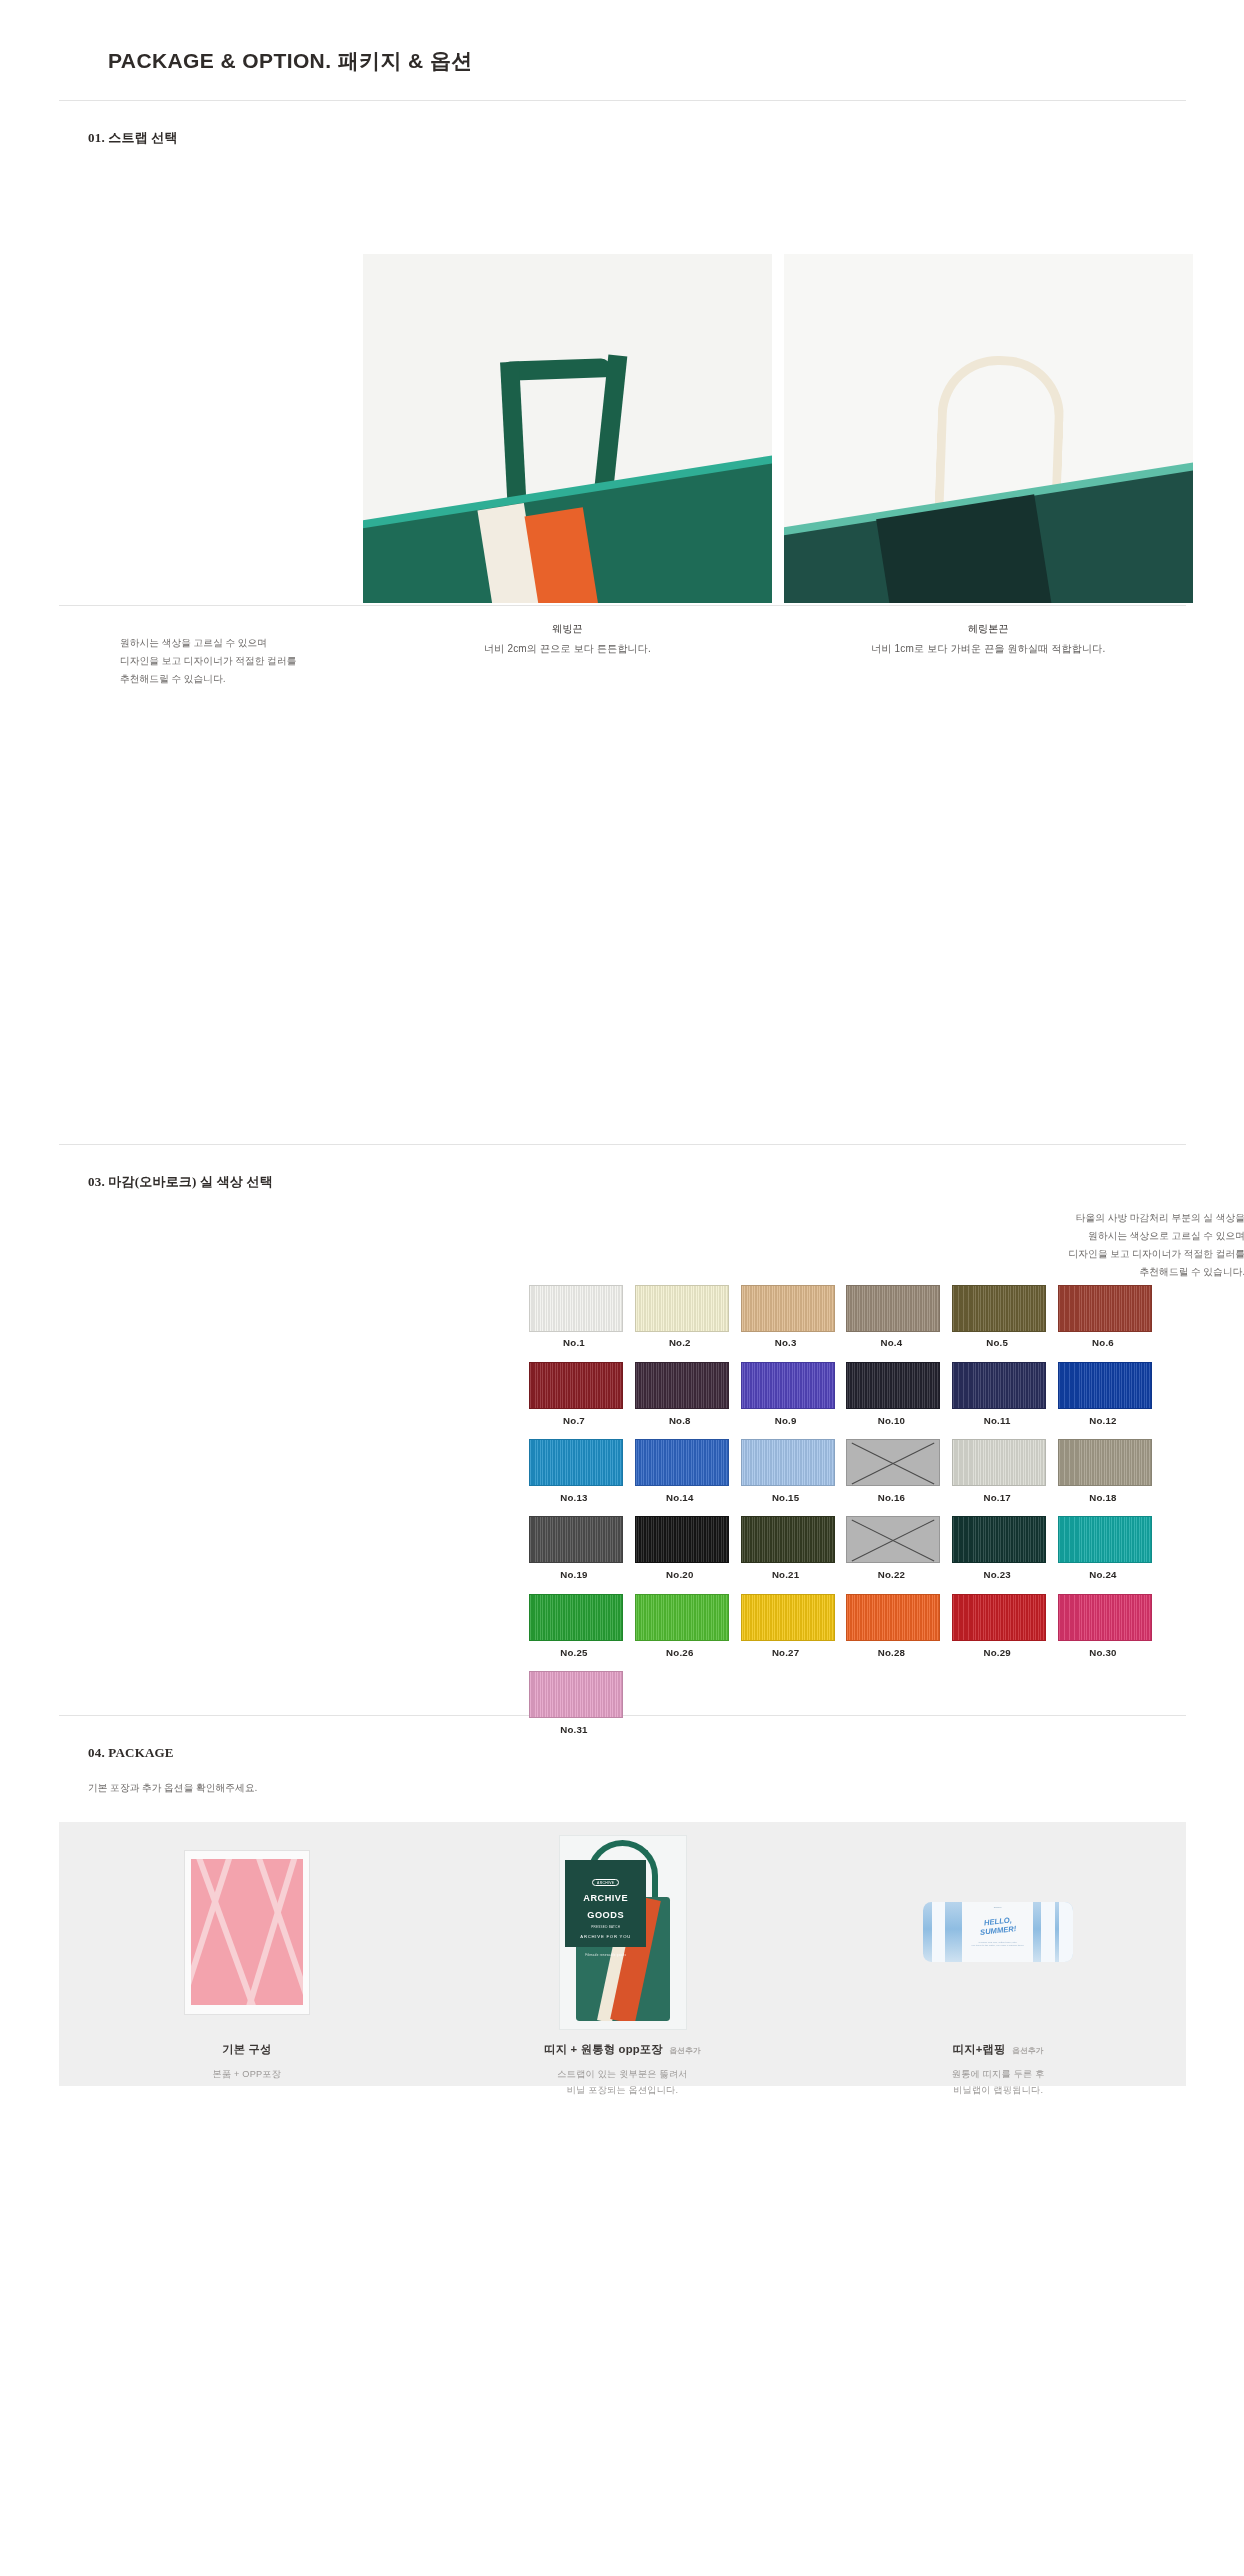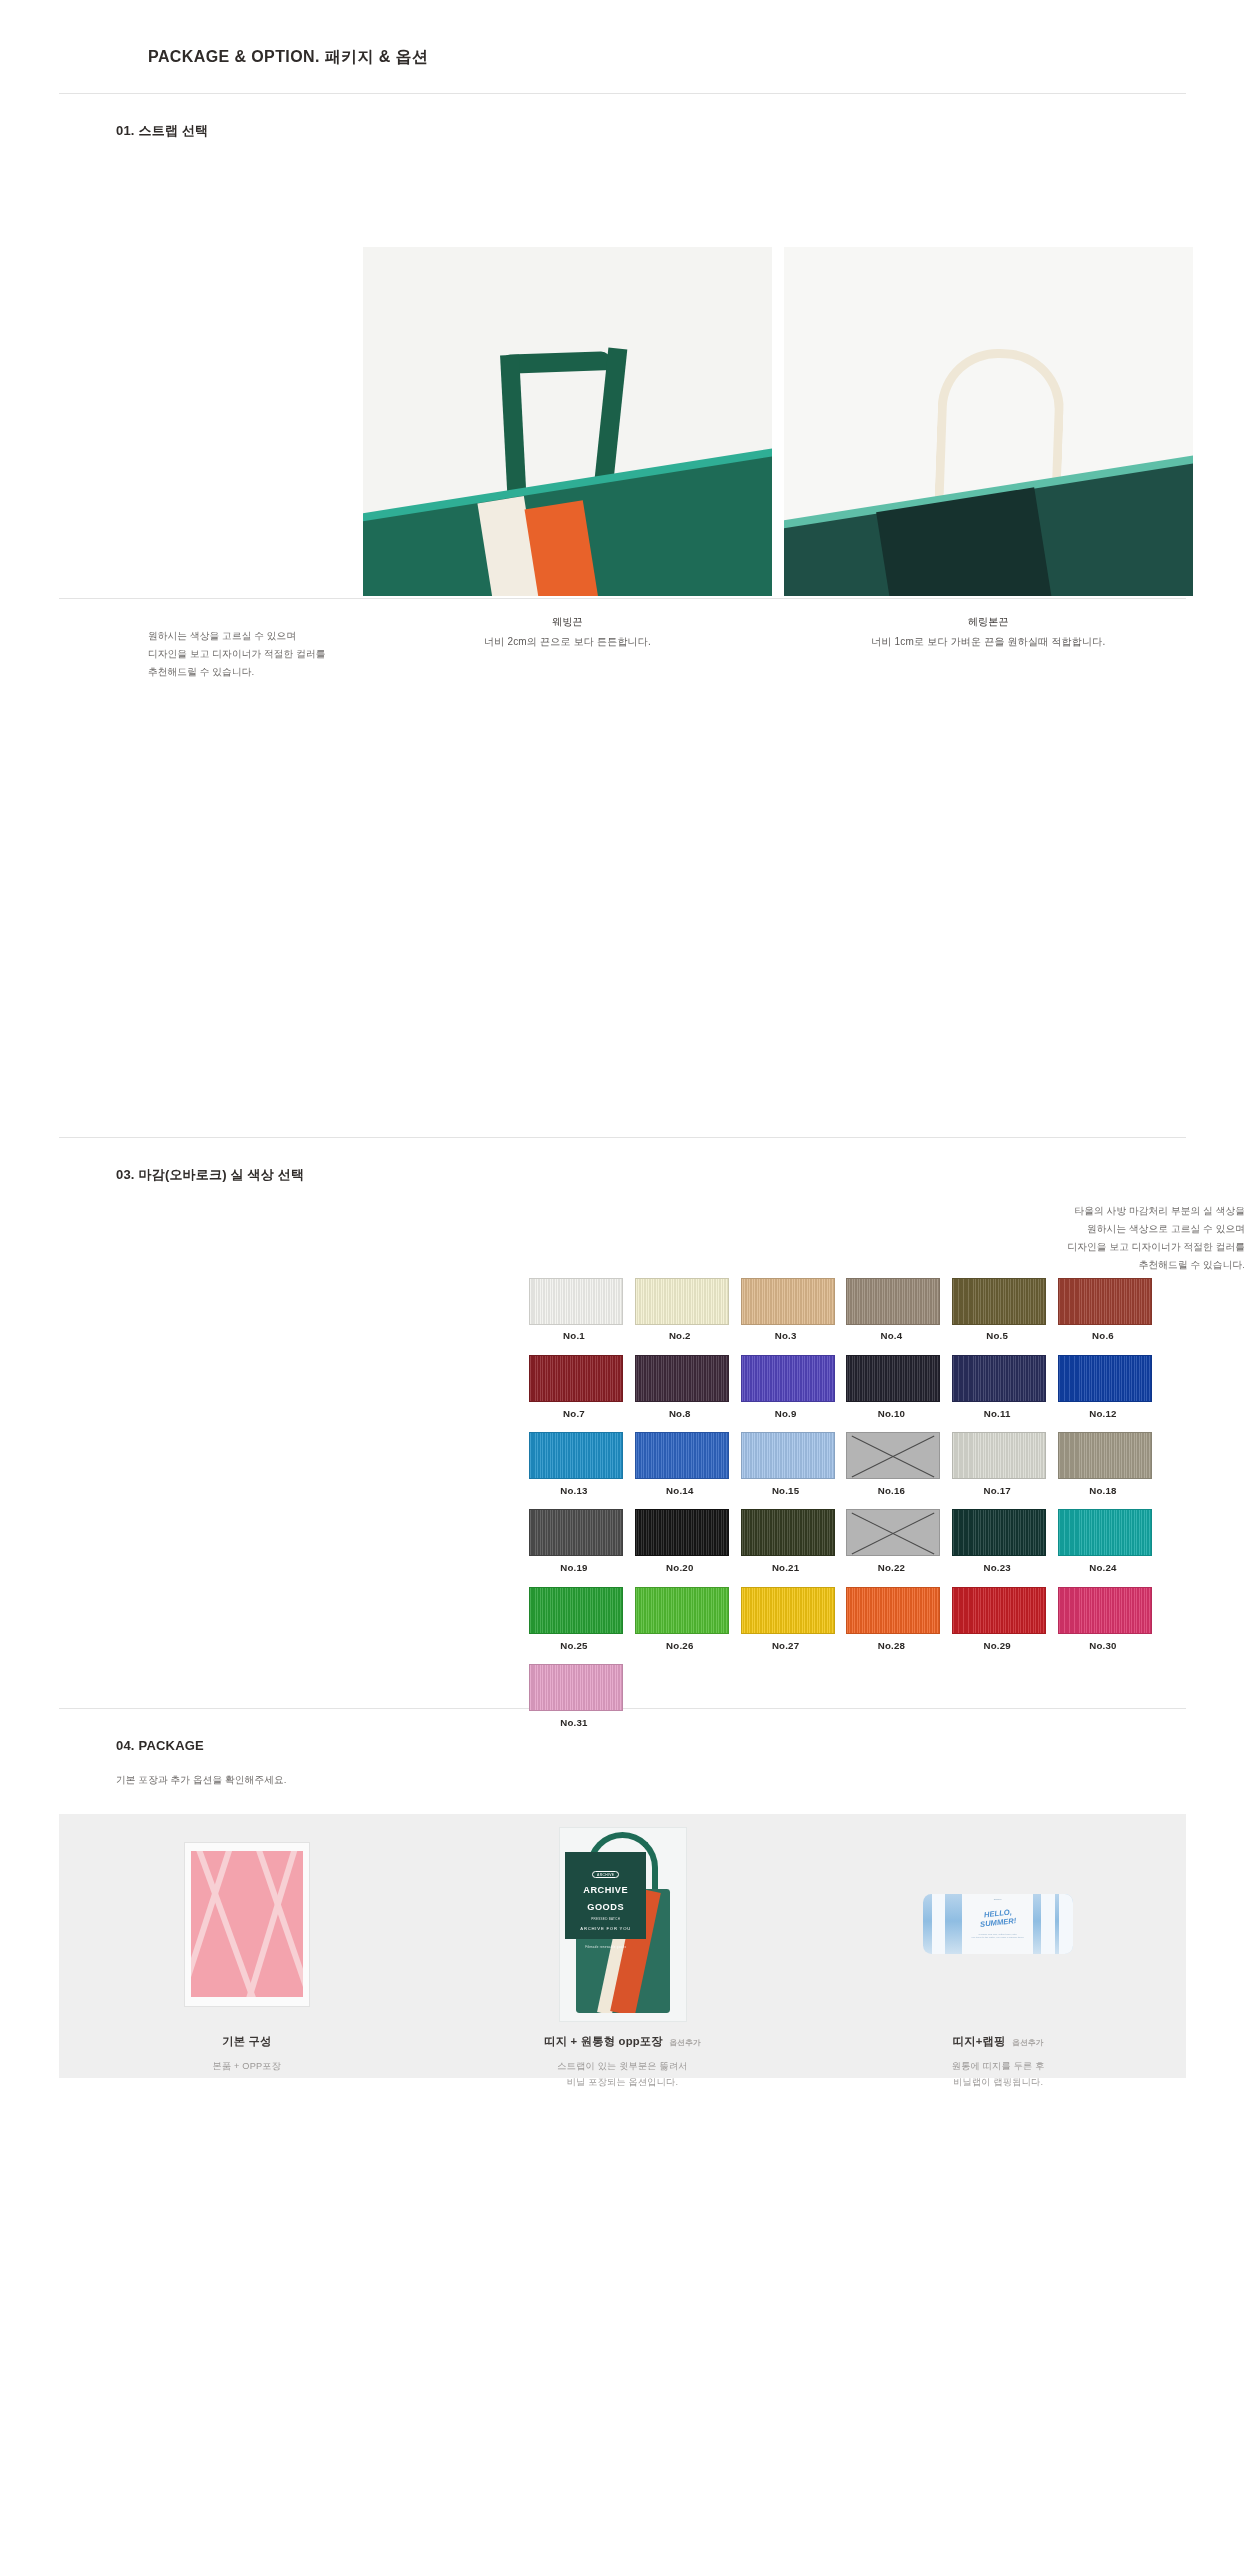--- a/index.html
+++ b/index.html
@@ -6,32 +6,31 @@
   html, body {
     width: 1245px;
     background: #ffffff;
     font-family: "Liberation Sans", "DejaVu Sans", sans-serif;
     color: #3a3634;
   }
   .page { width: 1245px; position: relative; padding-bottom: 34px; }
 
   
   .main-title {
-    font-size: 16px;
+    font-size: 21px;
     font-weight: bold;
     letter-spacing: 0.4px;
     color: #2f2b29;
     padding: 47px 0 25px 108px;
-    margin-left: 40px;
   }
   .hr { height: 0.8px; background: #e3e3e3; margin: 0 59px; }
 
   
   .section { position: relative; padding: 28.6px 0 0 0; }
-  .sec-head { padding-left: 116px; }
+  .sec-head { padding-left: 88px; font-family: Liberation Serif, serif; }
   .sec-title {
     font-size: 13px;
     font-weight: bold;
     color: #2f2b29;
     letter-spacing: 0.2px;
     margin-bottom: 18.5px;
   }
   .sec-desc {
     font-size: 9.7px;
     line-height: 1.85;

